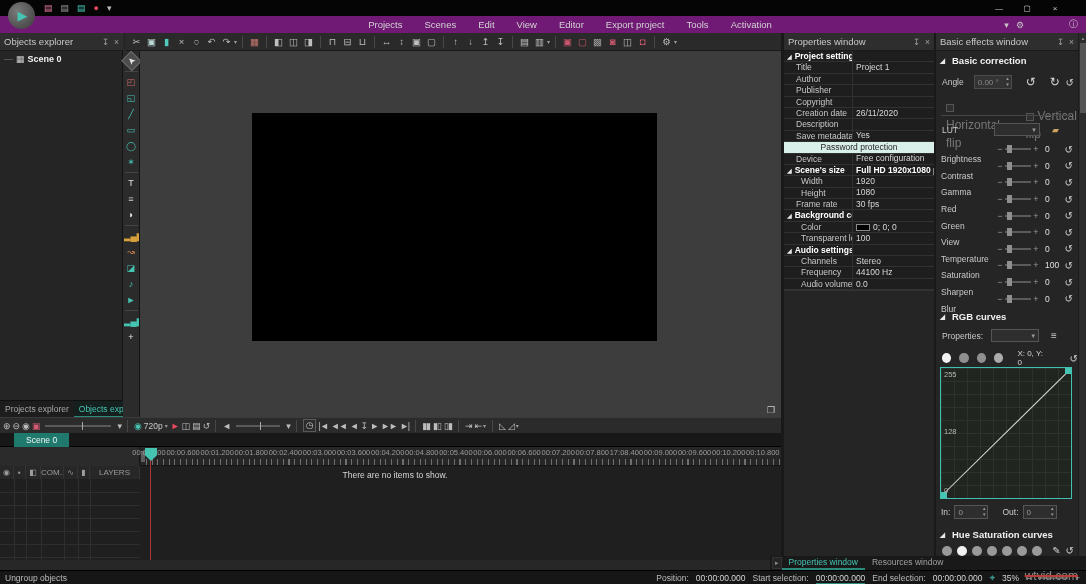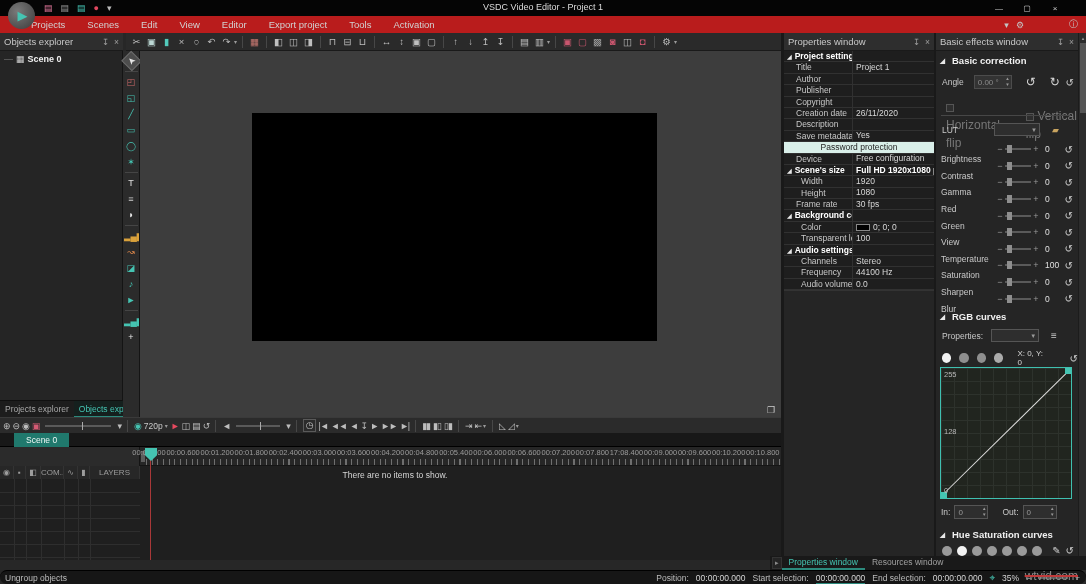--- a/index.html
+++ b/index.html
@@ -12,22 +12,22 @@
   #app-logo{position:absolute;left:8px;top:2px;width:27px;height:27px;border-radius:50%;
     background:radial-gradient(circle at 35% 35%,#7a7a7a,#3a3a3a);z-index:9;display:flex;align-items:center;justify-content:center;}
   #app-logo span{color:#45c4b2;font-size:13px;line-height:1;margin-left:2px;}
   #quickbar{position:absolute;left:44px;top:1px;display:flex;gap:8px;align-items:center;height:14px;}
   .qi{font-size:9px;line-height:1;}
   #tb-title{position:absolute;left:0;top:2px;width:100%;text-align:center;font-size:9px;color:#dcdcdc;}
   #win-controls{position:absolute;right:24px;top:0;display:flex;gap:14px;height:16px;align-items:center;}
   .wc{font-size:8px;color:#cfcfcf;width:14px;text-align:center;}
 
   
-  #menubar{position:absolute;left:0;top:16px;width:1086px;height:17px;background:#b91c1c;
-    display:flex;align-items:center;padding-left:20px;}
+  #menubar{position:absolute;left:0;top:16px;width:1086px;height:17px;background:#701a75;
+    display:flex;align-items:center;padding-left:54px;justify-content:center;}
   .menu-item{padding:0 11px;font-size:9.5px;color:#d2d2d2;}
   #menubar-right{position:absolute;right:8px;top:0;height:17px;display:flex;gap:7px;align-items:center;}
   #menubar-right .mi{font-size:9px;color:#c4c4c4;}
   #options-label{font-size:9px;color:#e8e8e8;margin-top:47px;}
 
   
   .panel-header{position:absolute;height:18px;background:#2e2e2e;border-bottom:1px solid #1a1a1a;
     display:flex;align-items:center;font-size:9.5px;color:#c8c8c8;padding:0 4px;}
   .panel-header .ph-title{flex:1;white-space:nowrap;overflow:hidden;}
   .panel-header .ph-ic{font-size:8.5px;color:#9f9f9f;margin-left:5px;}
@@ -161,21 +161,21 @@
     display:flex;align-items:center;padding-left:3px;position:relative;margin-left:4px;}
   #fx-scroll{position:absolute;left:1078px;top:33px;width:8px;height:551px;background:#2c2c2c;border-left:1px solid #1c1c1c;}
   #fx-scroll .arr{position:absolute;left:0;width:8px;font-size:5px;color:#9a9a9a;text-align:center;}
   #fx-thumb{position:absolute;left:1px;top:10px;width:6px;height:70px;background:#555;}
 
   
   #bottom-tabs{position:absolute;left:770px;top:556px;width:316px;height:14px;background:#191919;display:flex;align-items:center;}
   .btab{font-size:8.5px;padding:0 7px;height:14px;line-height:13px;color:#a0a0a0;white-space:nowrap;}
   .btab.active{color:#45c4b2;box-shadow:inset 0 -2px 0 #2c8a7d;}
   #statusbar{position:absolute;left:0;top:570px;width:1086px;height:14px;background:#161616;border-top:1px solid #000;
-    display:flex;align-items:center;font-size:8.5px;color:#bdbdbd;border-radius:7px;}
+    display:flex;align-items:center;font-size:8.5px;color:#bdbdbd;}
   #status-left{padding-left:5px;}
   #status-right{position:absolute;right:6px;display:flex;align-items:center;gap:7px;}
   #status-right .sv{color:#d6d6d6;}
   #sel-start{box-shadow:0 2px 0 #2c8a7d;}
   #crosshair{color:#45c4b2;font-size:10px;}
   #zoom-slider{width:30px;height:2px;background:#5a5a5a;}
   #watermark{position:absolute;right:8px;bottom:1px;font-size:12px;color:#8a8a8a;z-index:20;
     text-decoration:line-through;text-decoration-color:#c03a3a;text-decoration-thickness:2px;}
 </style>
 </head>
@@ -187,21 +187,20 @@
     <div id="app-logo">
         <span>▶</span>
       </div>
     <div id="quickbar">
         <span class="qi" style="color: rgb(232, 123, 160);">▤</span>
         <span class="qi" style="color: rgb(154, 154, 154);">▤</span>
         <span class="qi" style="color: rgb(70, 200, 184);">▤</span>
         <span class="qi" style="color: rgb(224, 71, 95);">●</span>
         <span class="qi" style="color: rgb(187, 187, 187);">▾</span>
       </div>
-    <div id="tb-title">VSDC Video Editor - Project 1</div>
     <div id="win-controls">
         <span class="wc">—</span>
         <span class="wc">▢</span>
         <span class="wc">×</span>
       </div>
   </div>
 
   <div id="menubar">
     <span class="menu-item">Projects</span>
       <span class="menu-item">Scenes</span>

